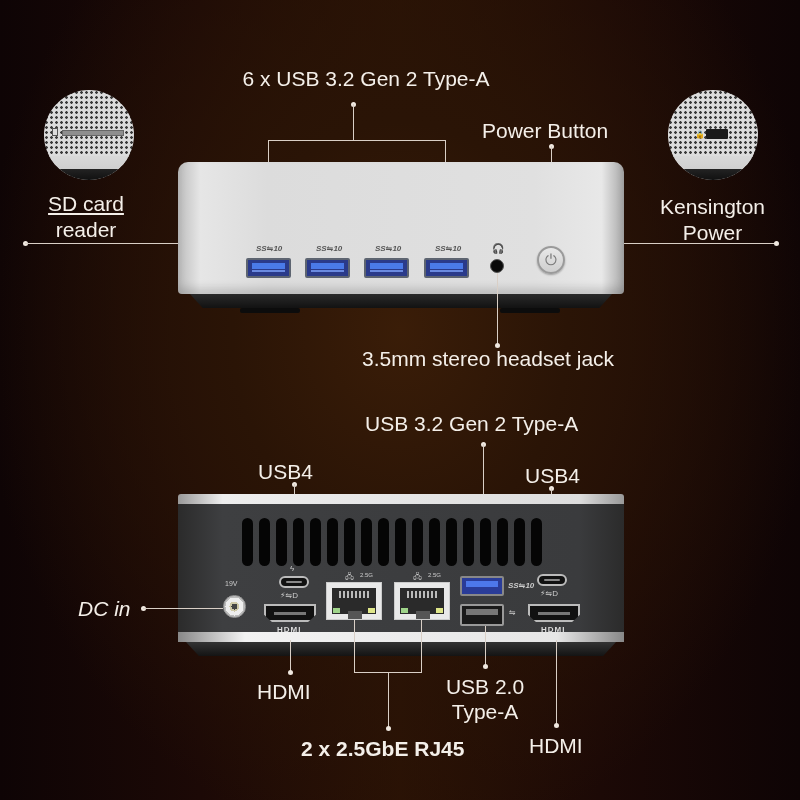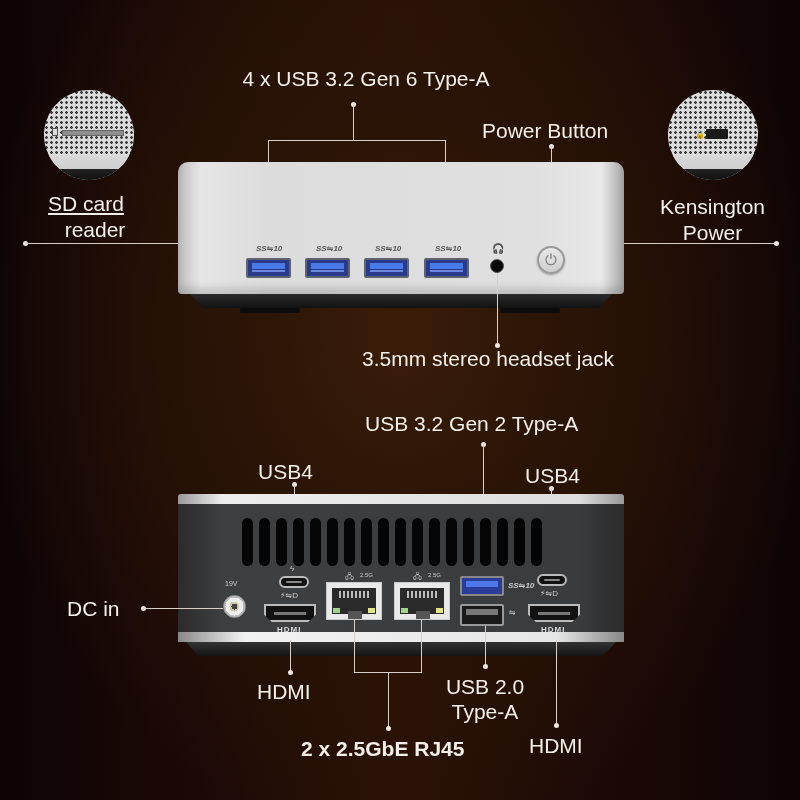--- a/index.html
+++ b/index.html
@@ -82,38 +82,38 @@
   .usb3-rear::before { content:""; position:absolute; left:4px; right:4px; top:3px; height:6px; background:#4d78ea; }
   .usb2-rear { position: absolute; left: 460px; top: 604px; width: 44px; height: 22px; background: #1a1a1a; border: 2px solid #999; border-radius: 2px; }
   .usb2-rear::before { content:""; position:absolute; left:4px; right:4px; top:3px; height:6px; background:#777; }
   .dcjack { position: absolute; left: 223px; top: 595px; width: 23px; height: 23px; border-radius: 50%; background: radial-gradient(circle, #444 0 3px, #cfc9a8 3px 5px, #eee 5px 9px, #bbb 9px); border: 1px solid #999; }
 </style>
 </head>
 <body>
 
 <div>
 
-  <div class="label center" style="left:221px; top:66px; width:290px;">4 x USB 3.2 Gen 6 Type-A</div>
+  <div class="label center" style="left:221px; top:66px; width:290px;">6 x USB 3.2 Gen 2 Type-A</div>
   <div class="dot" style="left:351px; top:102px;"></div>
   <div class="line" style="left:353px; top:104px; width:1px; height:36px;"></div>
   <div class="line" style="left:268px; top:140px; width:178px; height:1px;"></div>
   <div class="line" style="left:268px; top:140px; width:1px; height:100px;"></div>
   <div class="line" style="left:445px; top:140px; width:1px; height:100px;"></div>
 
   <div class="label" style="left:482px; top:118px;">Power Button</div>
   <div class="dot" style="left:549px; top:144px;"></div>
   <div class="line" style="left:551px; top:146px; width:1px; height:100px;"></div>
 
   <div class="inset" style="left:44px; top:90px;">
     <div class="sdicon"></div>
     <div class="sdslot"></div>
     <div class="base"></div>
   </div>
   <div class="label center" style="left:36px; top:191px; width:100px;text-decoration:underline;">SD card</div>
-  <div class="label center" style="left:45px; top:217px; width:100px;">reader</div>
+  <div class="label center" style="left:36px; top:217px; width:100px;">reader</div>
   <div class="dot" style="left:23px; top:241px;"></div>
   <div class="line" style="left:25px; top:243px; width:154px; height:1px;"></div>
 
   <div class="inset" style="left:668px; top:90px;">
     <div class="kicon">🔒</div>
     <div class="kslot"></div>
     <div class="base"></div>
   </div>
   <div class="label center" style="left:650px; top:194px; width:125px;">Kensington</div>
   <div class="label center" style="left:650px; top:220px; width:125px;">Power</div>
@@ -179,21 +179,21 @@
     <div class="vent"></div>
       <div class="vent"></div>
     <div class="vent"></div>
       <div class="vent"></div>
   </div>
   <div class="rear-bottom"></div>
   <div class="rear-base"></div>
 
   <div class="tiny-glyph" style="left:225px; top:580px; font-size:7px;">19V</div>
   <div class="dcjack"></div>
-  <div class="label" style="left:67px; top:596px;">DC in</div>
+  <div class="label" style="left:78px; top:596px;font-style:italic;">DC in</div>
   <div class="dot" style="left:141px; top:606px;"></div>
   <div class="line" style="left:143px; top:608px; width:80px; height:1px;"></div>
 
   <div class="tiny-glyph" style="left:290px; top:564px;">ϟ</div>
   <div class="usbc" style="left:279px; top:576px;"></div>
   <div class="tiny-glyph" style="left:280px; top:591px;">⚡⇋D</div>
   <div class="hdmi" style="left:264px; top:604px;"></div>
   <div class="hdmi-txt" style="left:277px; top:625px;">HDMI</div>
 
   <div class="tiny-glyph" style="left:345px; top:570px;">🖧</div>

